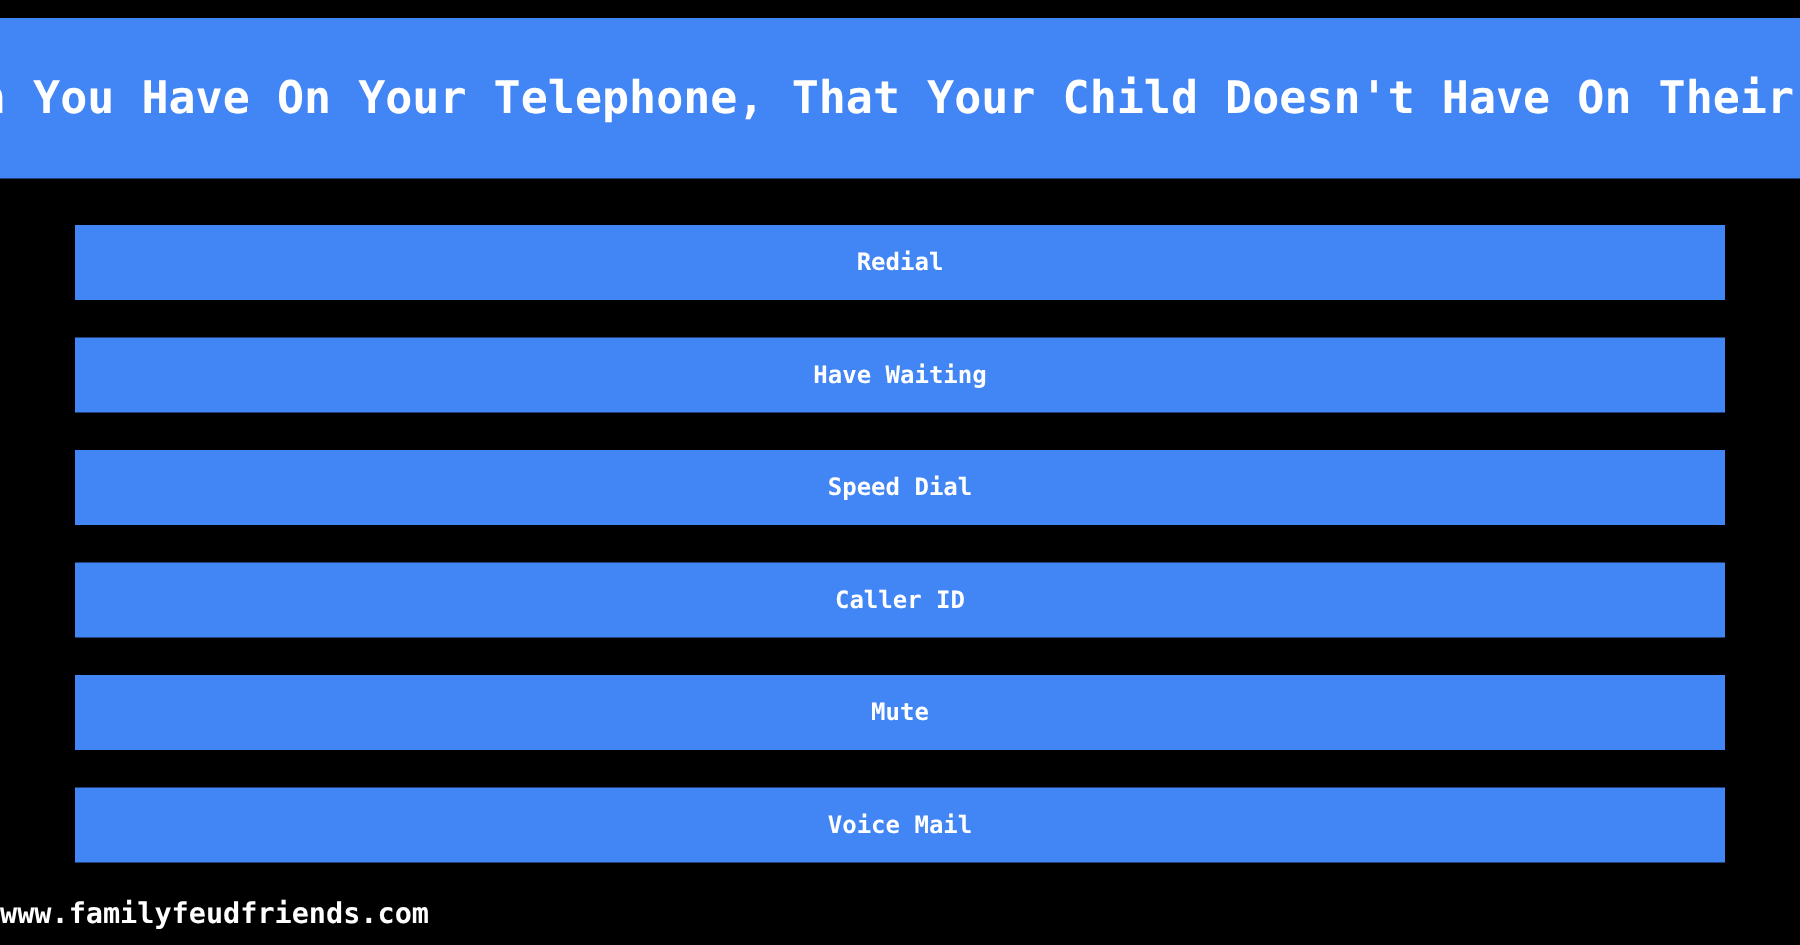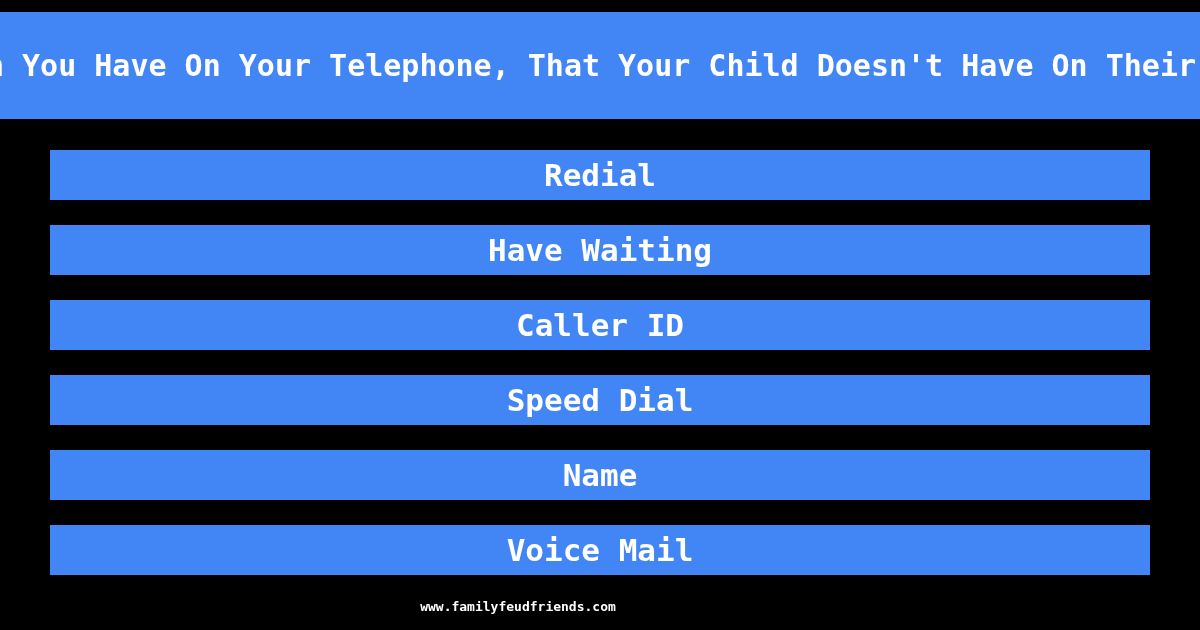--- a/index.html
+++ b/index.html
@@ -52,36 +52,36 @@
     background: #4285f4;
     margin-bottom: 25px;
     display: flex;
     align-items: center;
     justify-content: center;
     overflow: hidden;
   }
   .answer-label {
     color: #ffffff;
     font-family: "DejaVu Sans Mono", "Liberation Mono", monospace;
-    font-size: 31px;
+    font-size: 16px;
     font-weight: bold;
     line-height: 1;
     white-space: nowrap;
   }
 
   
   #watermark {
     position: absolute;
     left: 0;
     top: 600px;
     width: 1036px;
-    text-align: center;
+    text-align: left;
     color: #ffffff;
     font-family: "DejaVu Sans Mono", "Liberation Mono", monospace;
-    font-size: 13px;
+    font-size: 19px;
     font-weight: bold;
     line-height: 1;
     z-index: 10;
     pointer-events: none;
   }
 </style>
 </head>
 <body>
 
 <div id="question-banner">
@@ -93,29 +93,29 @@
   <div class="answer-row">
     <span class="answer-label">Redial</span>
   </div>
 
 
   <div class="answer-row">
     <span class="answer-label">Have Waiting</span>
   </div>
 
   <div class="answer-row">
+    <span class="answer-label">Speed Dial</span>
+  </div>
+
+  <div class="answer-row">
     <span class="answer-label">Caller ID</span>
   </div>
 
   <div class="answer-row">
-    <span class="answer-label">Speed Dial</span>
-  </div>
-
-  <div class="answer-row">
-    <span class="answer-label">Name</span>
+    <span class="answer-label">Mute</span>
   </div>
 
   <div class="answer-row">
     <span class="answer-label">Voice Mail</span>
   </div>
 
 </div>
 
 <div id="watermark">www.familyfeudfriends.com</div>
 

